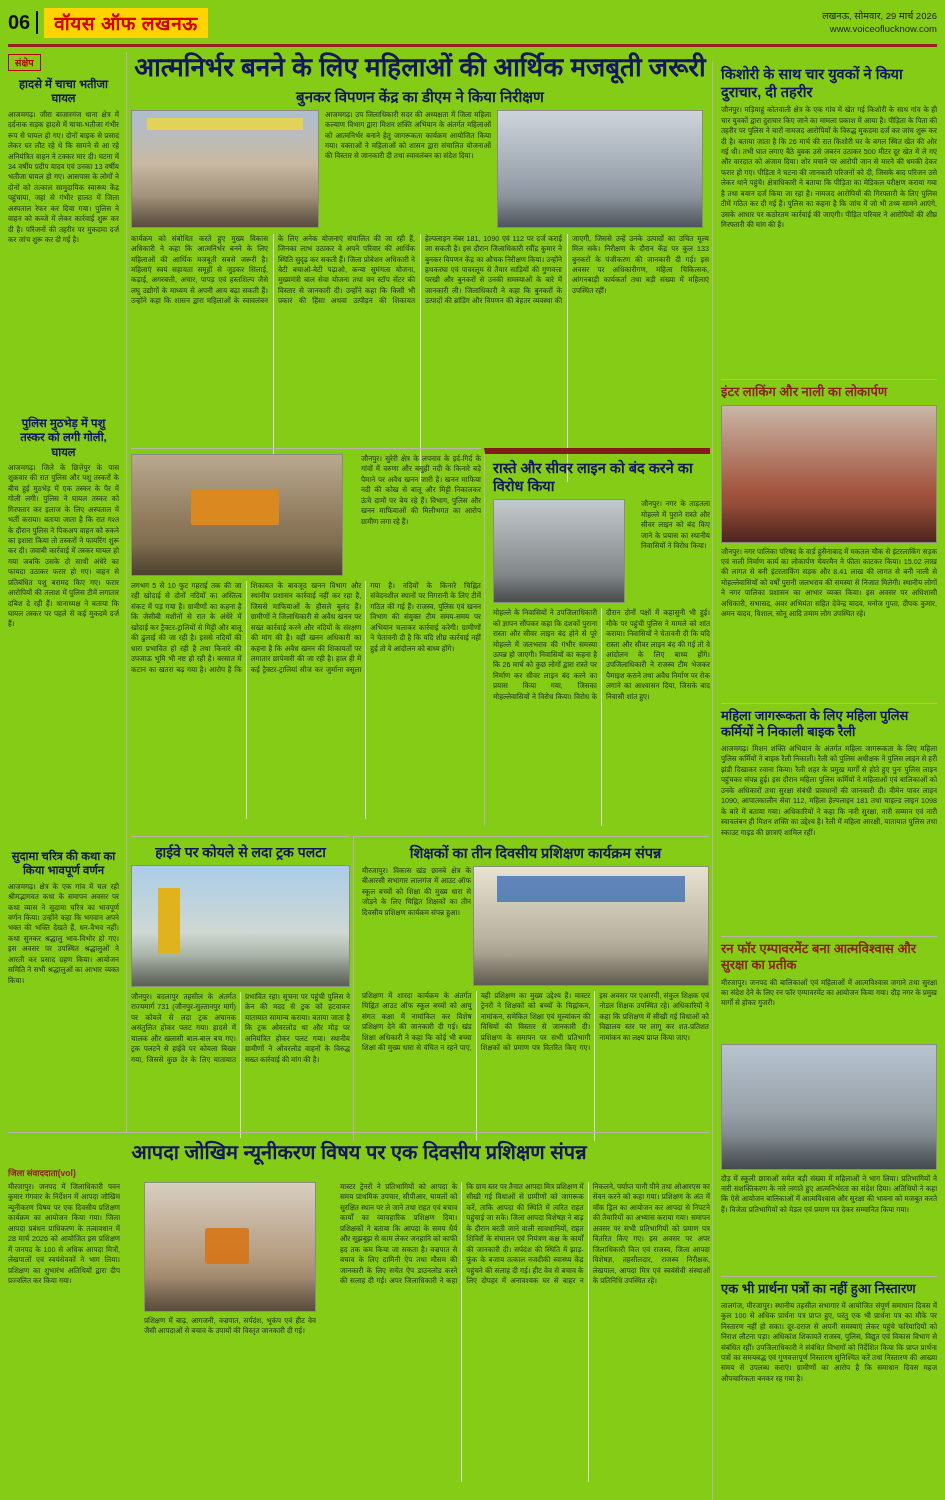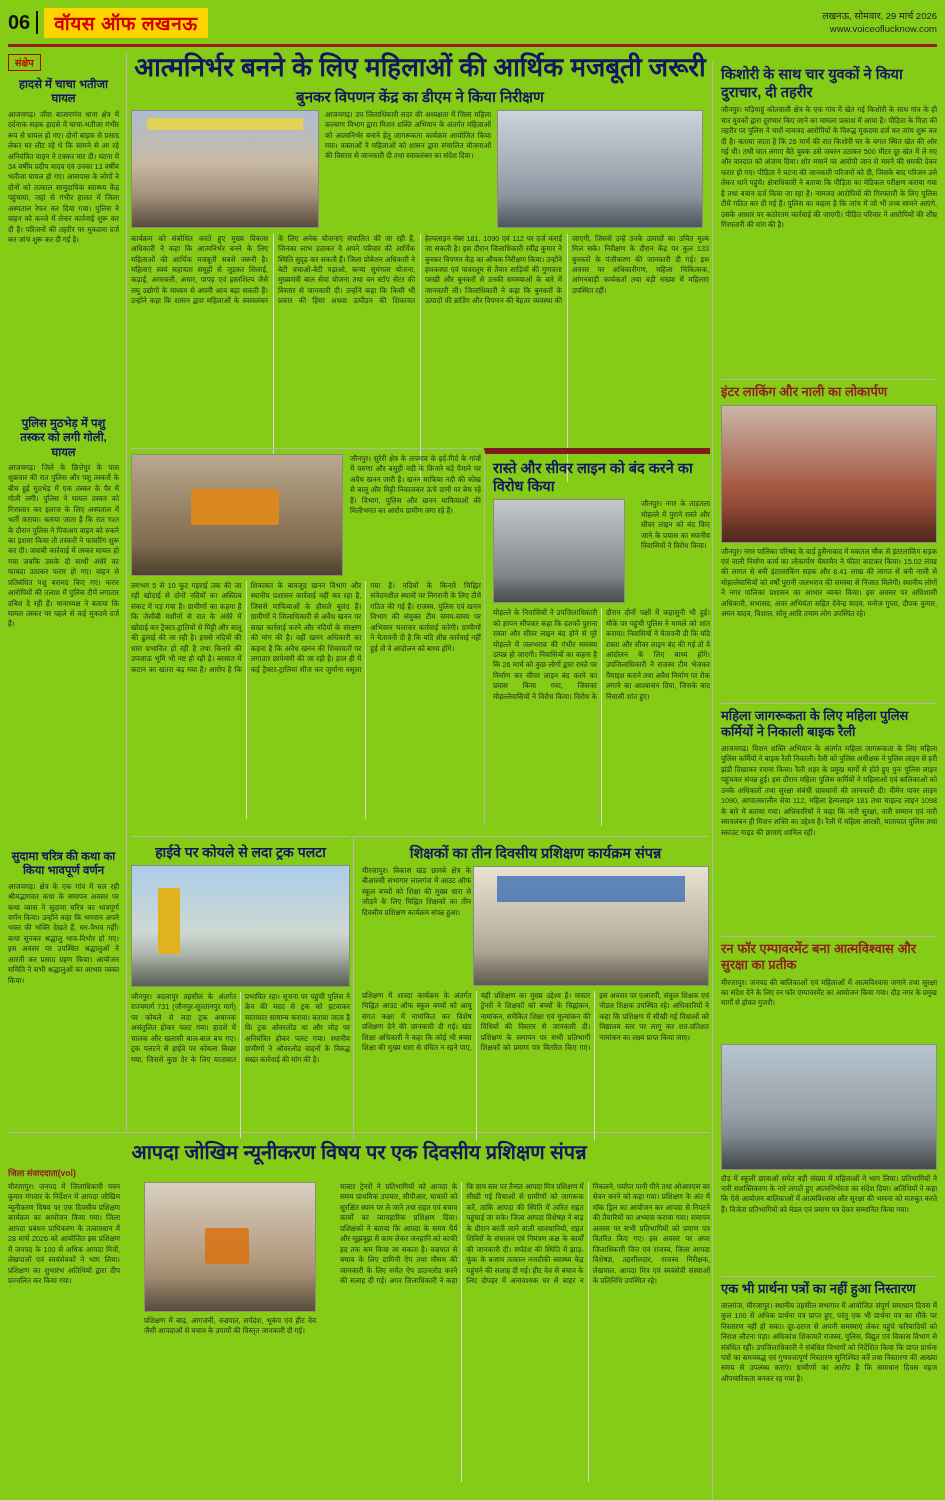--- a/index.html
+++ b/index.html
@@ -116,21 +116,21 @@
     <div class="subhead">बुनकर विपणन केंद्र का डीएम ने किया निरीक्षण</div>
     <div class="lead-row">
       <div class="ph ph-felicitation" style="width:188px;height:118px"></div>
       <div class="body-txt" style="width:166px;height:118px">आजमगढ़। उप जिलाधिकारी सदर की अध्यक्षता में जिला महिला कल्याण विभाग द्वारा मिशन शक्ति अभियान के अंतर्गत महिलाओं को आत्मनिर्भर बनाने हेतु जागरूकता कार्यक्रम आयोजित किया गया। वक्ताओं ने महिलाओं को शासन द्वारा संचालित योजनाओं की विस्तार से जानकारी दी तथा स्वावलंबन का संदेश दिया।</div>
       <div class="ph ph-inspection" style="width:206px;height:118px"></div>
     </div>
     <div class="body-txt cols-4" style="height:248px;margin-top:6px">कार्यक्रम को संबोधित करते हुए मुख्य विकास अधिकारी ने कहा कि आत्मनिर्भर बनने के लिए महिलाओं की आर्थिक मजबूती सबसे जरूरी है। महिलाएं स्वयं सहायता समूहों से जुड़कर सिलाई, कढ़ाई, अगरबत्ती, अचार, पापड़ एवं हस्तशिल्प जैसे लघु उद्योगों के माध्यम से अपनी आय बढ़ा सकती हैं। उन्होंने कहा कि शासन द्वारा महिलाओं के स्वावलंबन के लिए अनेक योजनाएं संचालित की जा रही हैं, जिनका लाभ उठाकर वे अपने परिवार की आर्थिक स्थिति सुदृढ़ कर सकती हैं। जिला प्रोबेशन अधिकारी ने बेटी बचाओ-बेटी पढ़ाओ, कन्या सुमंगला योजना, मुख्यमंत्री बाल सेवा योजना तथा वन स्टॉप सेंटर की विस्तार से जानकारी दी। उन्होंने कहा कि किसी भी प्रकार की हिंसा अथवा उत्पीड़न की शिकायत हेल्पलाइन नंबर 181, 1090 एवं 112 पर दर्ज कराई जा सकती है। इस दौरान जिलाधिकारी रवींद्र कुमार ने बुनकर विपणन केंद्र का औचक निरीक्षण किया। उन्होंने हथकरघा एवं पावरलूम से तैयार साड़ियों की गुणवत्ता परखी और बुनकरों से उनकी समस्याओं के बारे में जानकारी ली। जिलाधिकारी ने कहा कि बुनकरों के उत्पादों की ब्रांडिंग और विपणन की बेहतर व्यवस्था की जाएगी, जिससे उन्हें उनके उत्पादों का उचित मूल्य मिल सके। निरीक्षण के दौरान केंद्र पर कुल 133 बुनकरों के पंजीकरण की जानकारी दी गई। इस अवसर पर अधिकारीगण, महिला चिकित्सक, आंगनबाड़ी कार्यकर्ता तथा बड़ी संख्या में महिलाएं उपस्थित रहीं।</div>
   </div>
 
   <div class="abs" id="khanan">
-    <div style="display:flex;gap:7px">
+    <div style="display:flex;gap:18px">
       <div class="ph ph-excavator" style="width:212px;height:122px"></div>
       <div class="body-txt" style="flex:1;height:122px">जौनपुर। सुरेरी क्षेत्र के लपनाव के इर्द-गिर्द के गांवों में वरुणा और बसुही नदी के किनारे बड़े पैमाने पर अवैध खनन जारी है। खनन माफिया नदी की कोख से बालू और मिट्टी निकालकर ऊंचे दामों पर बेच रहे हैं। विभाग, पुलिस और खनन माफियाओं की मिलीभगत का आरोप ग्रामीण लगा रहे हैं।</div>
     </div>
     <div class="body-txt cols-3" style="height:238px;margin-top:5px">लगभग 5 से 10 फुट गहराई तक की जा रही खोदाई से दोनों नदियों का अस्तित्व संकट में पड़ गया है। ग्रामीणों का कहना है कि जेसीबी मशीनों से रात के अंधेरे में खोदाई कर ट्रैक्टर-ट्रालियों से मिट्टी और बालू की ढुलाई की जा रही है। इससे नदियों की धारा प्रभावित हो रही है तथा किनारे की उपजाऊ भूमि भी नष्ट हो रही है। बरसात में कटान का खतरा बढ़ गया है। आरोप है कि शिकायत के बावजूद खनन विभाग और स्थानीय प्रशासन कार्रवाई नहीं कर रहा है, जिससे माफियाओं के हौसले बुलंद हैं। ग्रामीणों ने जिलाधिकारी से अवैध खनन पर सख्त कार्रवाई करने और नदियों के संरक्षण की मांग की है। वहीं खनन अधिकारी का कहना है कि अवैध खनन की शिकायतों पर लगातार छापेमारी की जा रही है। हाल ही में कई ट्रैक्टर-ट्रालियां सीज कर जुर्माना वसूला गया है। नदियों के किनारे चिह्नित संवेदनशील स्थानों पर निगरानी के लिए टीमें गठित की गई हैं। राजस्व, पुलिस एवं खनन विभाग की संयुक्त टीम समय-समय पर अभियान चलाकर कार्रवाई करेगी। ग्रामीणों ने चेतावनी दी है कि यदि शीघ्र कार्रवाई नहीं हुई तो वे आंदोलन को बाध्य होंगे।</div>
   </div>
 
   <div class="abs" id="sewer">
     <h2 class="hl">रास्ते और सीवर लाइन को बंद करने का विरोध किया</h2>
     <div style="display:flex;gap:16px">
       <div class="ph ph-protest" style="width:132px;height:104px"></div>

